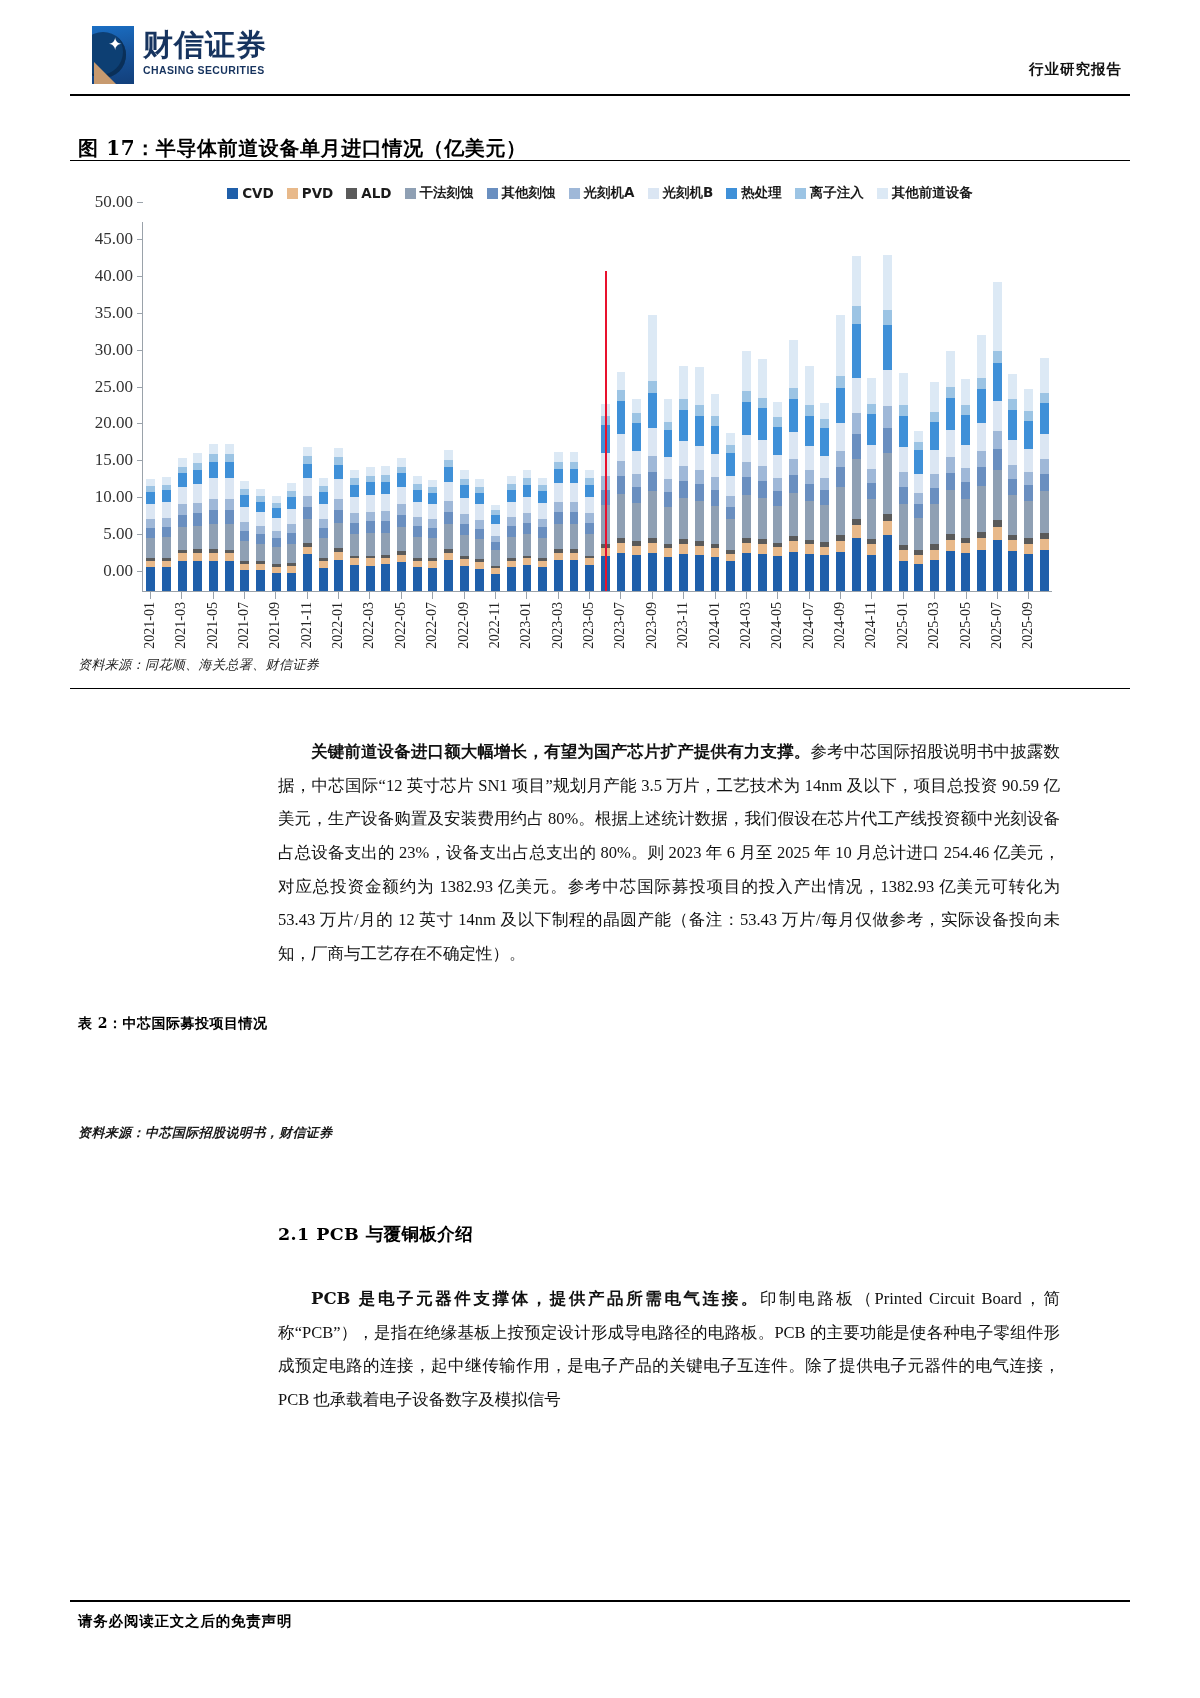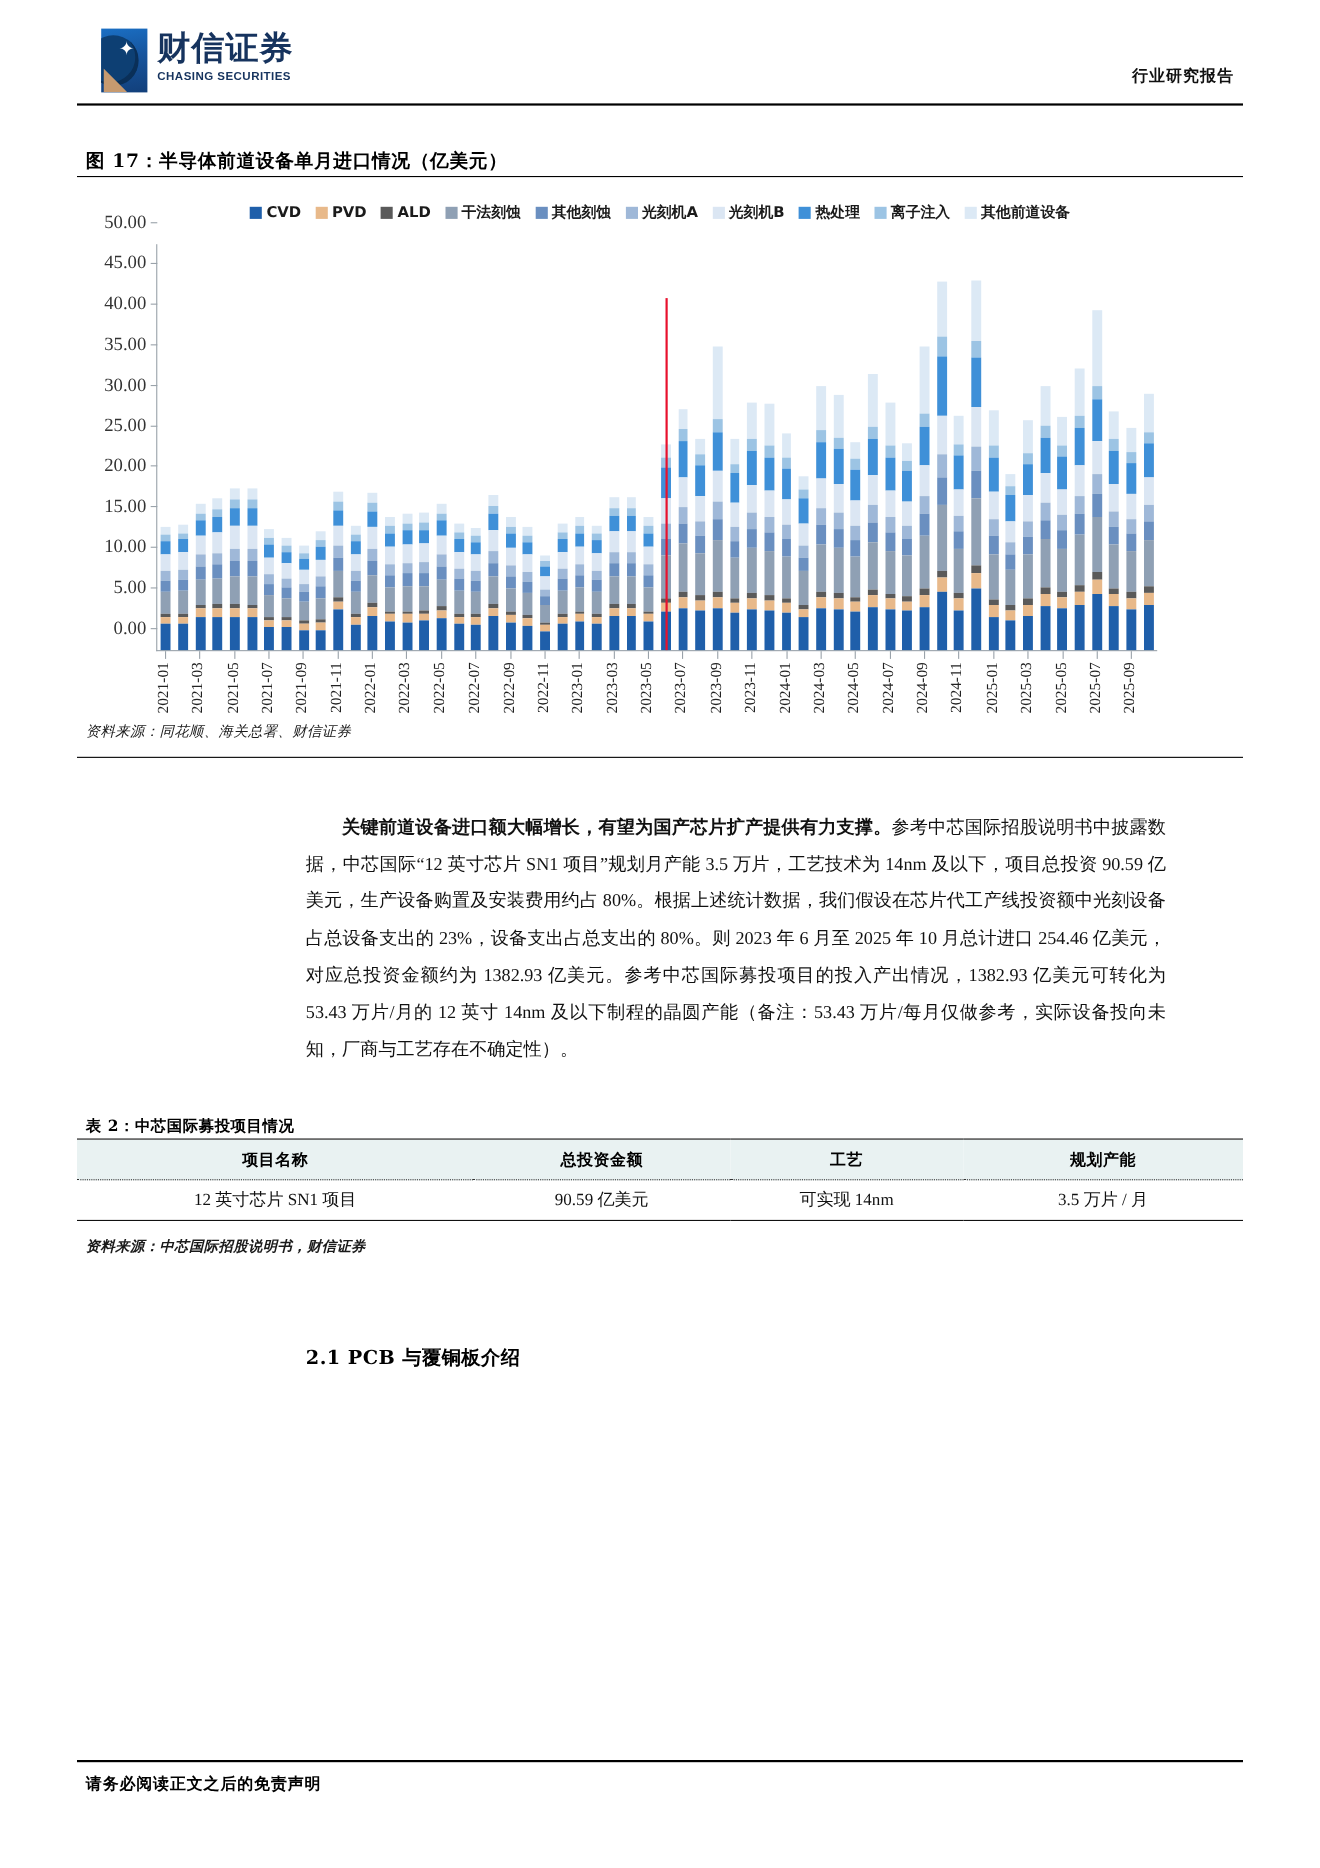--- a/index.html
+++ b/index.html
@@ -77,21 +77,21 @@
     width: 1060px; height: 0;
     border-top: 2px solid #000;
   }
 
   
   .fig-title {
     position: absolute;
     left: 78px; top: 135px;
     font-family: "DejaVu Serif", serif;
     font-weight: 700;
-    font-size: 17px;
+    font-size: 20px;
     letter-spacing: 0.6px;
     color: #000;
   }
   .fig-rule {
     position: absolute;
     left: 70px; top: 160px;
     width: 1060px; height: 0;
     border-top: 1.6px solid #000;
   }
 
@@ -1391,39 +1391,24 @@
   </div>
 
   <div class="src-rule" style="top:688px;"></div>
   <div class="src-note" style="top:656px;">资料来源：同花顺、海关总署、财信证券</div>
 
   <div class="para" style="top:735px;">
     <b>关键前道设备进口额大幅增长，有望为国产芯片扩产提供有力支撑。</b><span>参考中芯国际招股说明书中披露数据，中芯国际“12 英寸芯片 SN1 项目”规划月产能 3.5 万片，工艺技术为 14nm 及以下，项目总投资 90.59 亿美元，生产设备购置及安装费用约占 80%。根据上述统计数据，我们假设在芯片代工产线投资额中光刻设备占总设备支出的 23%，设备支出占总支出的 80%。则 2023 年 6 月至 2025 年 10 月总计进口 254.46 亿美元，对应总投资金额约为 1382.93 亿美元。参考中芯国际募投项目的投入产出情况，1382.93 亿美元可转化为 53.43 万片/月的 12 英寸 14nm 及以下制程的晶圆产能（备注：53.43 万片/每月仅做参考，实际设备投向未知，厂商与工艺存在不确定性）。</span>
   </div>
 
   <div class="tbl-title" style="top:1015px;">表 2：中芯国际募投项目情况</div>
-  <table class="t2" style="top:1035px;">
-    <thead>
-      <tr>
-        <th style="width:34%">项目名称</th>
-        <th style="width:22%">总投资金额</th>
-        <th style="width:20%">工艺</th>
-        <th style="width:24%">规划产能</th>
-      </tr>
-    </thead>
-    <tbody>
-      <tr>
-        <td>12 英寸芯片 SN1 项目</td>
-        <td>90.59 亿美元</td>
-        <td>可实现 14nm</td>
-        <td>3.5 万片 / 月</td>
-      </tr>
-    </tbody>
-  </table>
   <div class="src-note" style="top:1124px;font-weight:bold;">资料来源：中芯国际招股说明书，财信证券</div>
 
   <div class="h2" style="top:1222px;">2.1 PCB 与覆铜板介绍</div>
 
+  <div class="para" style="top:1282px;">
+    <b>PCB 是电子元器件支撑体，提供产品所需电气连接。</b><span>印制电路板（Printed Circuit Board，简称“PCB”），是指在绝缘基板上按预定设计形成导电路径的电路板。PCB 的主要功能是使各种电子零组件形成预定电路的连接，起中继传输作用，是电子产品的关键电子互连件。除了提供电子元器件的电气连接，PCB 也承载着电子设备数字及模拟信号</span>
+  </div>
 
   <div class="footer-rule"></div>
   <div class="footer-left">请务必阅读正文之后的免责声明</div>
 
 </div>
 
 </body></html>

